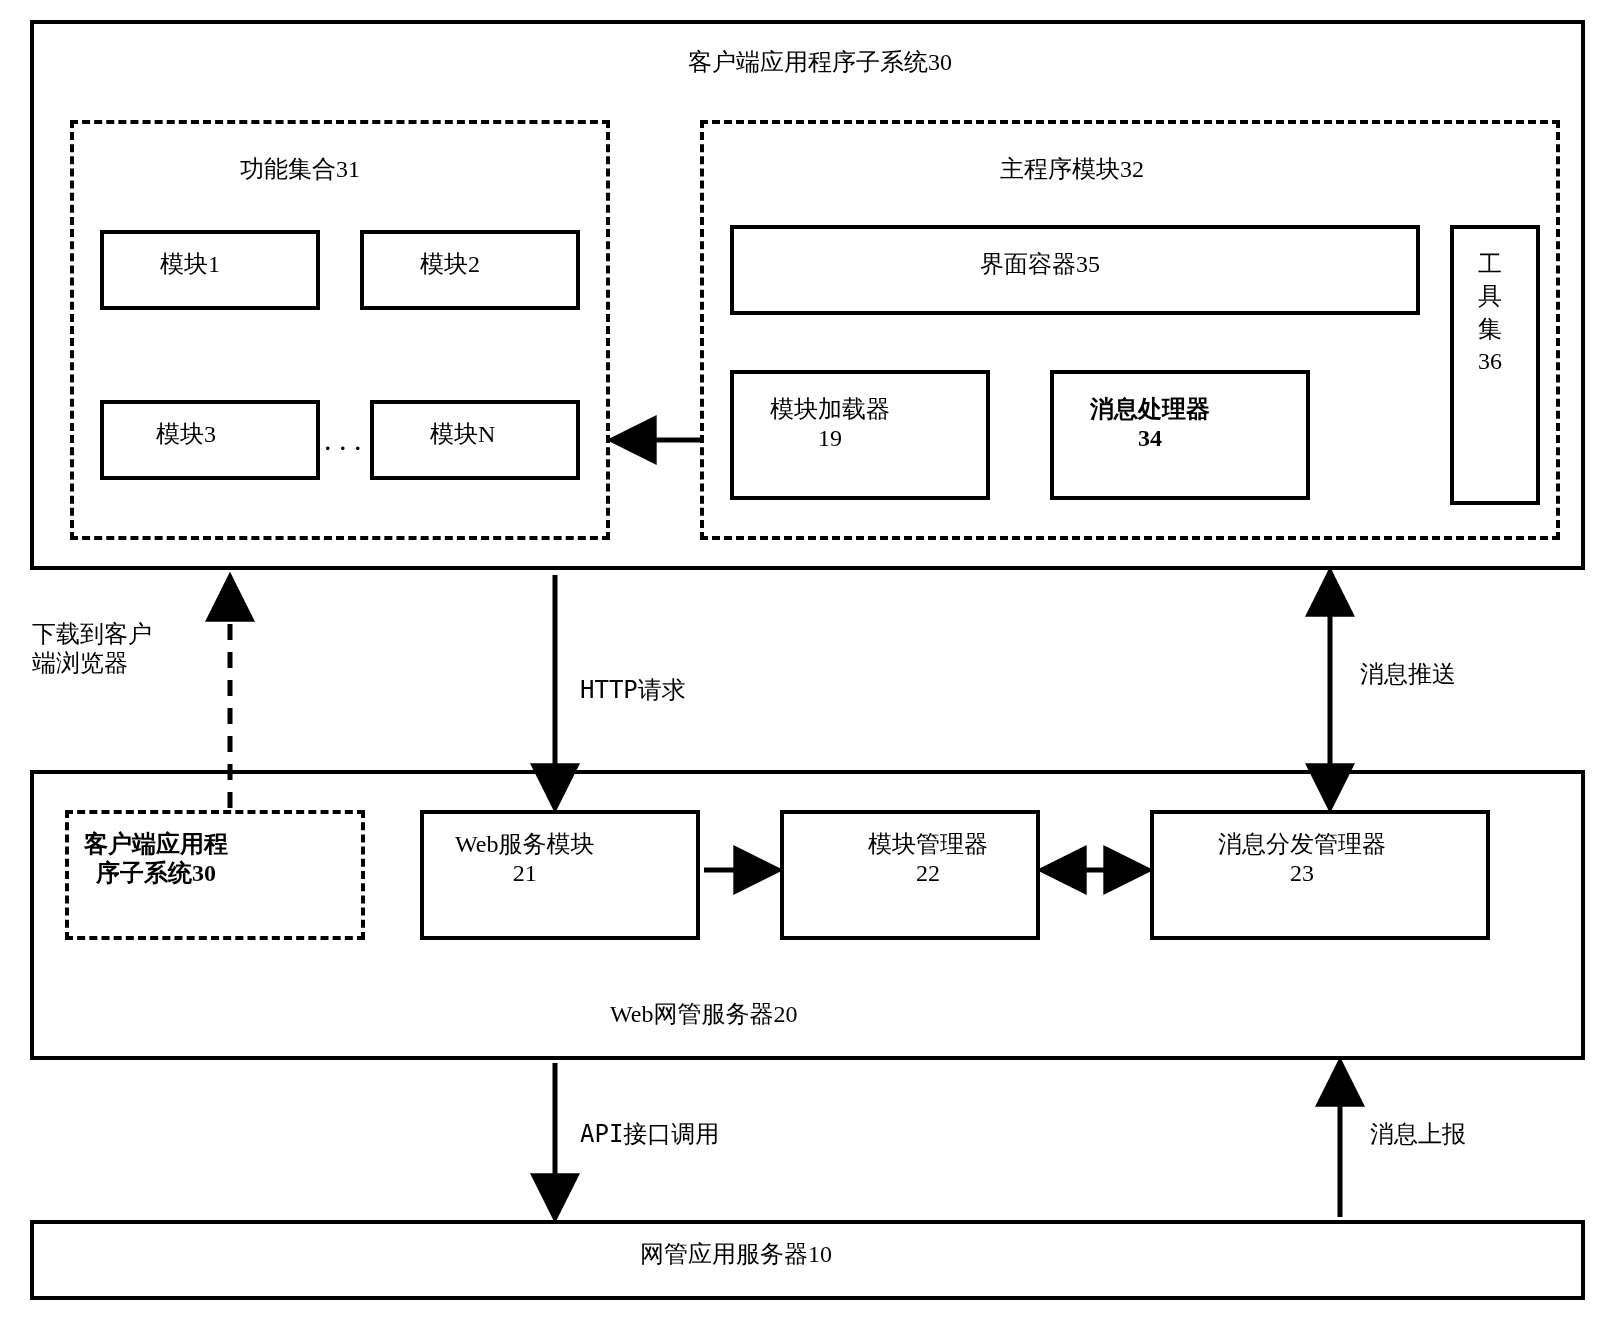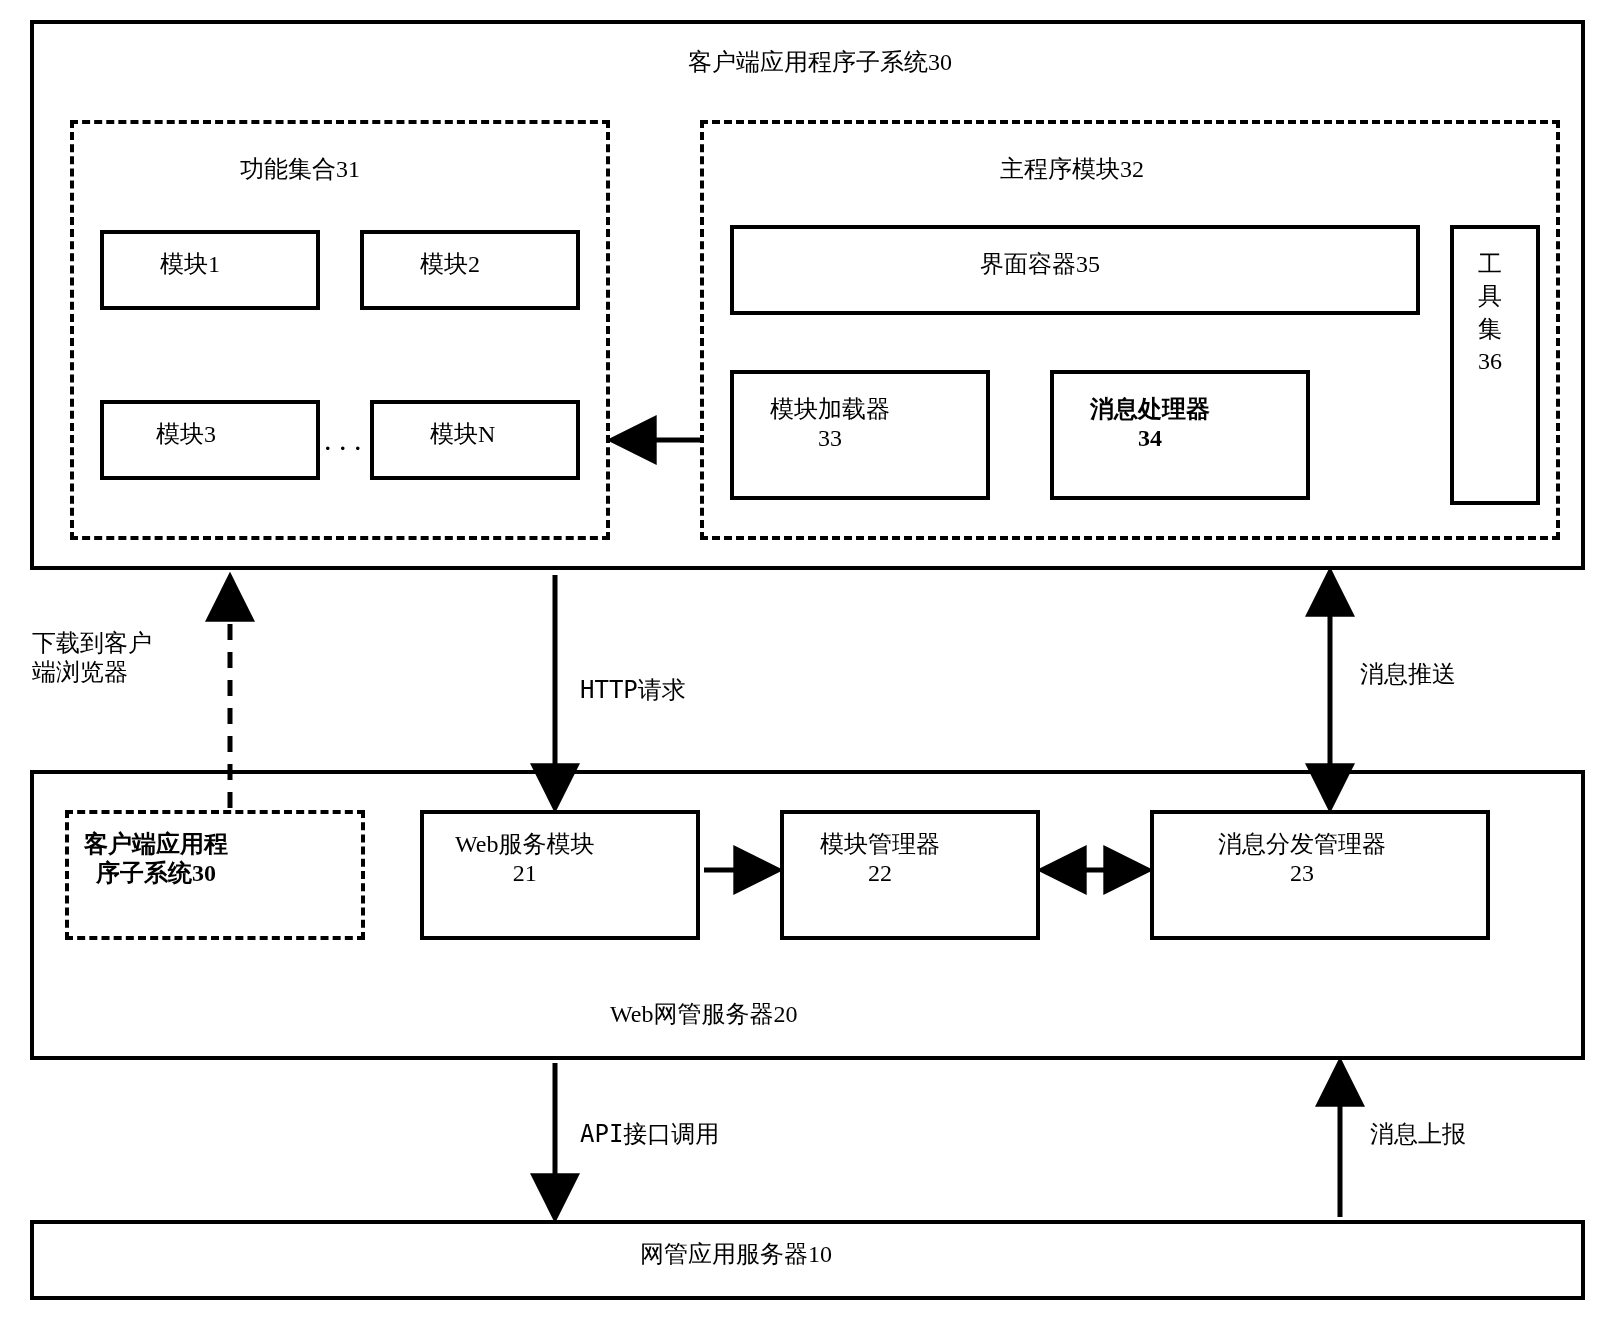--- a/index.html
+++ b/index.html
@@ -45,21 +45,21 @@
 <div class="label" style="left:430px; top:420px;">模块N</div>
 
 <div class="box-dashed" style="left:700px; top:120px; width:860px; height:420px;"></div>
 <div class="label" style="left:1000px; top:155px;">主程序模块32</div>
 
 <div class="box-solid" style="left:730px; top:225px; width:690px; height:90px;"></div>
 <div class="label" style="left:980px; top:250px;">界面容器35</div>
 
 <div class="box-solid" style="left:730px; top:370px; width:260px; height:130px;"></div>
 <div class="label" style="left:770px; top:395px;">模块加载器
-33</div>
+19</div>
 
 <div class="box-solid" style="left:1050px; top:370px; width:260px; height:130px;"></div>
 <div class="label" style="left:1090px; top:395px;font-weight:bold;">消息处理器
 34</div>
 
 <div class="box-solid" style="left:1450px; top:225px; width:90px; height:280px;"></div>
 <div class="label" style="left:1478px; top:248px; line-height:1.35;">工
 具
 集
 36</div>
@@ -69,31 +69,31 @@
 
 <div class="box-dashed" style="left:65px; top:810px; width:300px; height:130px;"></div>
 <div class="label" style="left:84px; top:830px;font-weight:bold;">客户端应用程
 序子系统30</div>
 
 <div class="box-solid" style="left:420px; top:810px; width:280px; height:130px;"></div>
 <div class="label" style="left:455px; top:830px;">Web服务模块
 21</div>
 
 <div class="box-solid" style="left:780px; top:810px; width:260px; height:130px;"></div>
-<div class="label" style="left:820px; top:830px;text-align:center;">模块管理器
+<div class="label" style="left:868px; top:830px;text-align:center;">模块管理器
 22</div>
 
 <div class="box-solid" style="left:1150px; top:810px; width:340px; height:130px;"></div>
 <div class="label" style="left:1190px; top:830px;margin-left:28px;">消息分发管理器
 23</div>
 
 <div class="box-solid" style="left:30px; top:1220px; width:1555px; height:80px;"></div>
 <div class="label" style="left:640px; top:1240px;">网管应用服务器10</div>
 
-<div class="label" style="left:32px; top:620px; text-align:left;margin-top:9px;">下载到客户
+<div class="label" style="left:32px; top:620px; text-align:left;">下载到客户
 端浏览器</div>
 <div class="label" style="left:580px; top:676px; font-family:monospace, 'SimSun';">HTTP请求</div>
 <div class="label" style="left:1360px; top:660px;">消息推送</div>
 <div class="label" style="left:580px; top:1120px; font-family:monospace, 'SimSun';">API接口调用</div>
 <div class="label" style="left:1370px; top:1120px;">消息上报</div>
 
 <svg class="arrows" viewBox="0 0 1614 1317">
   <defs>
     <marker id="ah" viewBox="0 0 12 12" refX="10" refY="6" markerWidth="10" markerHeight="10" orient="auto-start-reverse">
       <path d="M 0 0 L 12 6 L 0 12 z" fill="#000"></path>

